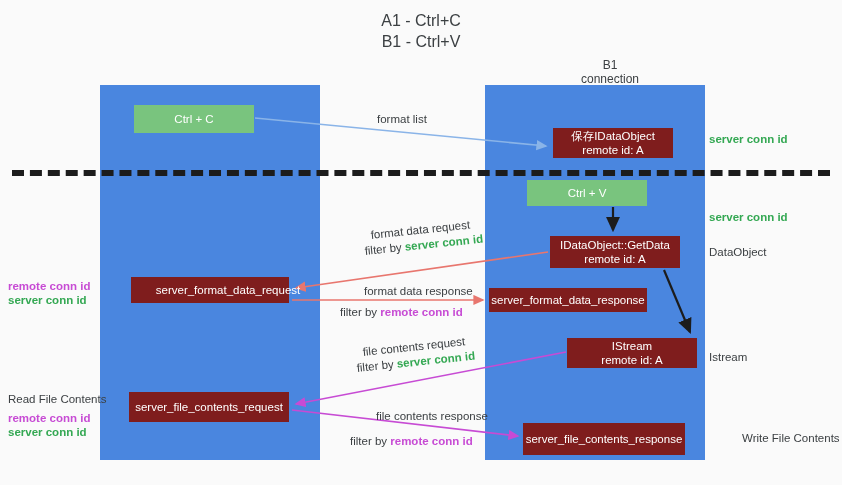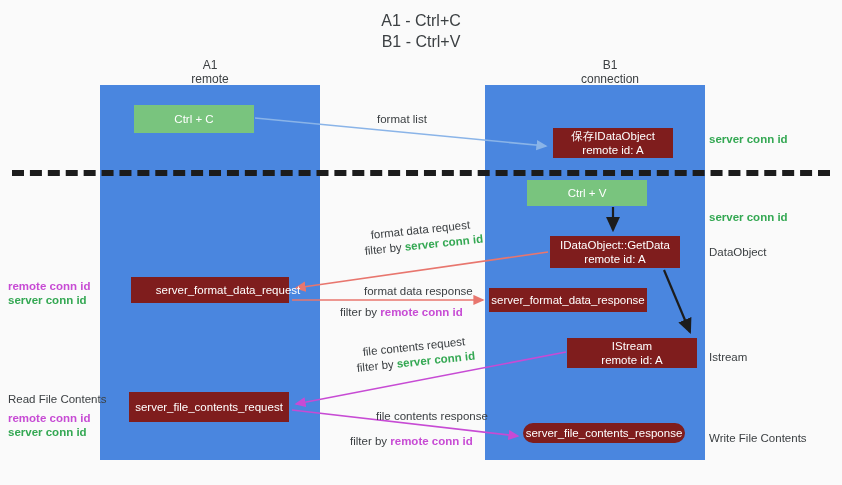--- a/index.html
+++ b/index.html
@@ -47,41 +47,41 @@
   .box.orange{background:#7f1d1d;}
 
   #box-ctrlc{left:134px;top:105px;width:120px;height:28px;}
   #box-save-idataobject{left:553px;top:128px;width:120px;height:30px;}
   #box-ctrlv{left:527px;top:180px;width:120px;height:26px;}
   #box-getdata{left:550px;top:236px;width:130px;height:32px;}
   #box-fmt-req{left:131px;top:277px;width:158px;height:26px;padding-left:42px;}
   #box-fmt-resp{left:489px;top:288px;width:158px;height:24px;}
   #box-istream{left:567px;top:338px;width:130px;height:30px;}
   #box-file-req{left:129px;top:392px;width:160px;height:30px;}
-  #box-file-resp{left:523px;top:423px;width:162px;height:20px;border-radius:11px;}
+  #box-file-resp{left:523px;top:423px;width:162px;height:32px;}
 
   
   #dashed{
     left:12px;top:170px;width:818px;height:0;
     border-top:6px dashed #1c1c1c;
   }
 
   
   .note{font-size:11.5px;line-height:15px;color:#3c4043;white-space:nowrap;}
   .green-t{color:#34a853;font-weight:bold;}
   .magenta-t{color:#c74bd4;font-weight:bold;}
   .side-lbl{font-size:11.5px;line-height:15px;color:#3c4043;white-space:nowrap;}
   .conn-pair{font-size:11.5px;line-height:14px;font-weight:bold;white-space:nowrap;}
 
   #lbl-format-list{left:377px;top:112px;}
   #lbl-scid-1{left:709px;top:132px;}
   #lbl-scid-2{left:709px;top:210px;}
   #lbl-dataobject{left:709px;top:245px;}
   #lbl-istream{left:709px;top:350px;}
-  #lbl-writefile{left:709px;top:431px;}
+  #lbl-writefile{left:742px;top:431px;}
 
   #lbl-left-1{left:8px;top:279px;}
   #lbl-readfile{left:8px;top:392px;}
   #lbl-left-2{left:8px;top:411px;}
 
   #lbl-fdreq{left:370px;top:228px;transform:rotate(-6deg);transform-origin:left top;}
   #lbl-fdreq-f{left:364px;top:244px;transform:rotate(-6deg);transform-origin:left top;}
   #lbl-fdresp{left:364px;top:284px;}
   #lbl-fdresp-f{left:340px;top:305px;}
 
@@ -93,22 +93,20 @@
   svg#wires{position:absolute;left:0;top:0;width:842px;height:485px;pointer-events:none;}
 </style>
 </head>
 <body>
 
 <div id="stage">
 
   <div class="abs" id="title">A1 - Ctrl+C
 B1 - Ctrl+V</div>
 
-  <div class="abs col-head" id="head-a1">A1
-remote</div>
   <div class="abs col-head" id="head-b1">B1
 connection</div>
 
   <div class="abs lane" id="lane-a1"></div>
   <div class="abs lane" id="lane-b1"></div>
 
   <svg id="wires" viewBox="0 0 842 485">
     <defs>
       <marker id="ah-blue" markerWidth="7" markerHeight="7" refX="6" refY="3.2" orient="auto">
         <path d="M0,0 L7,3.2 L0,6.4 z" fill="#8ab4e8"></path>

